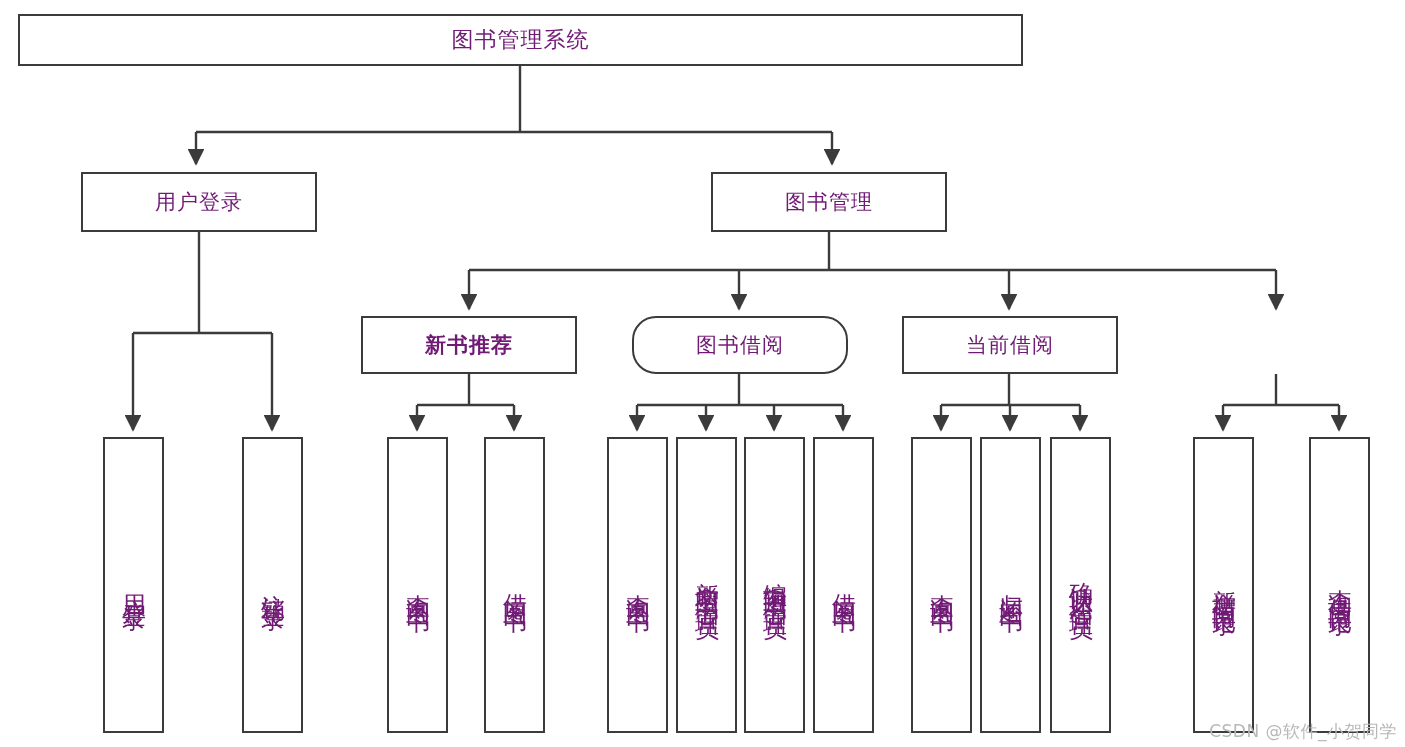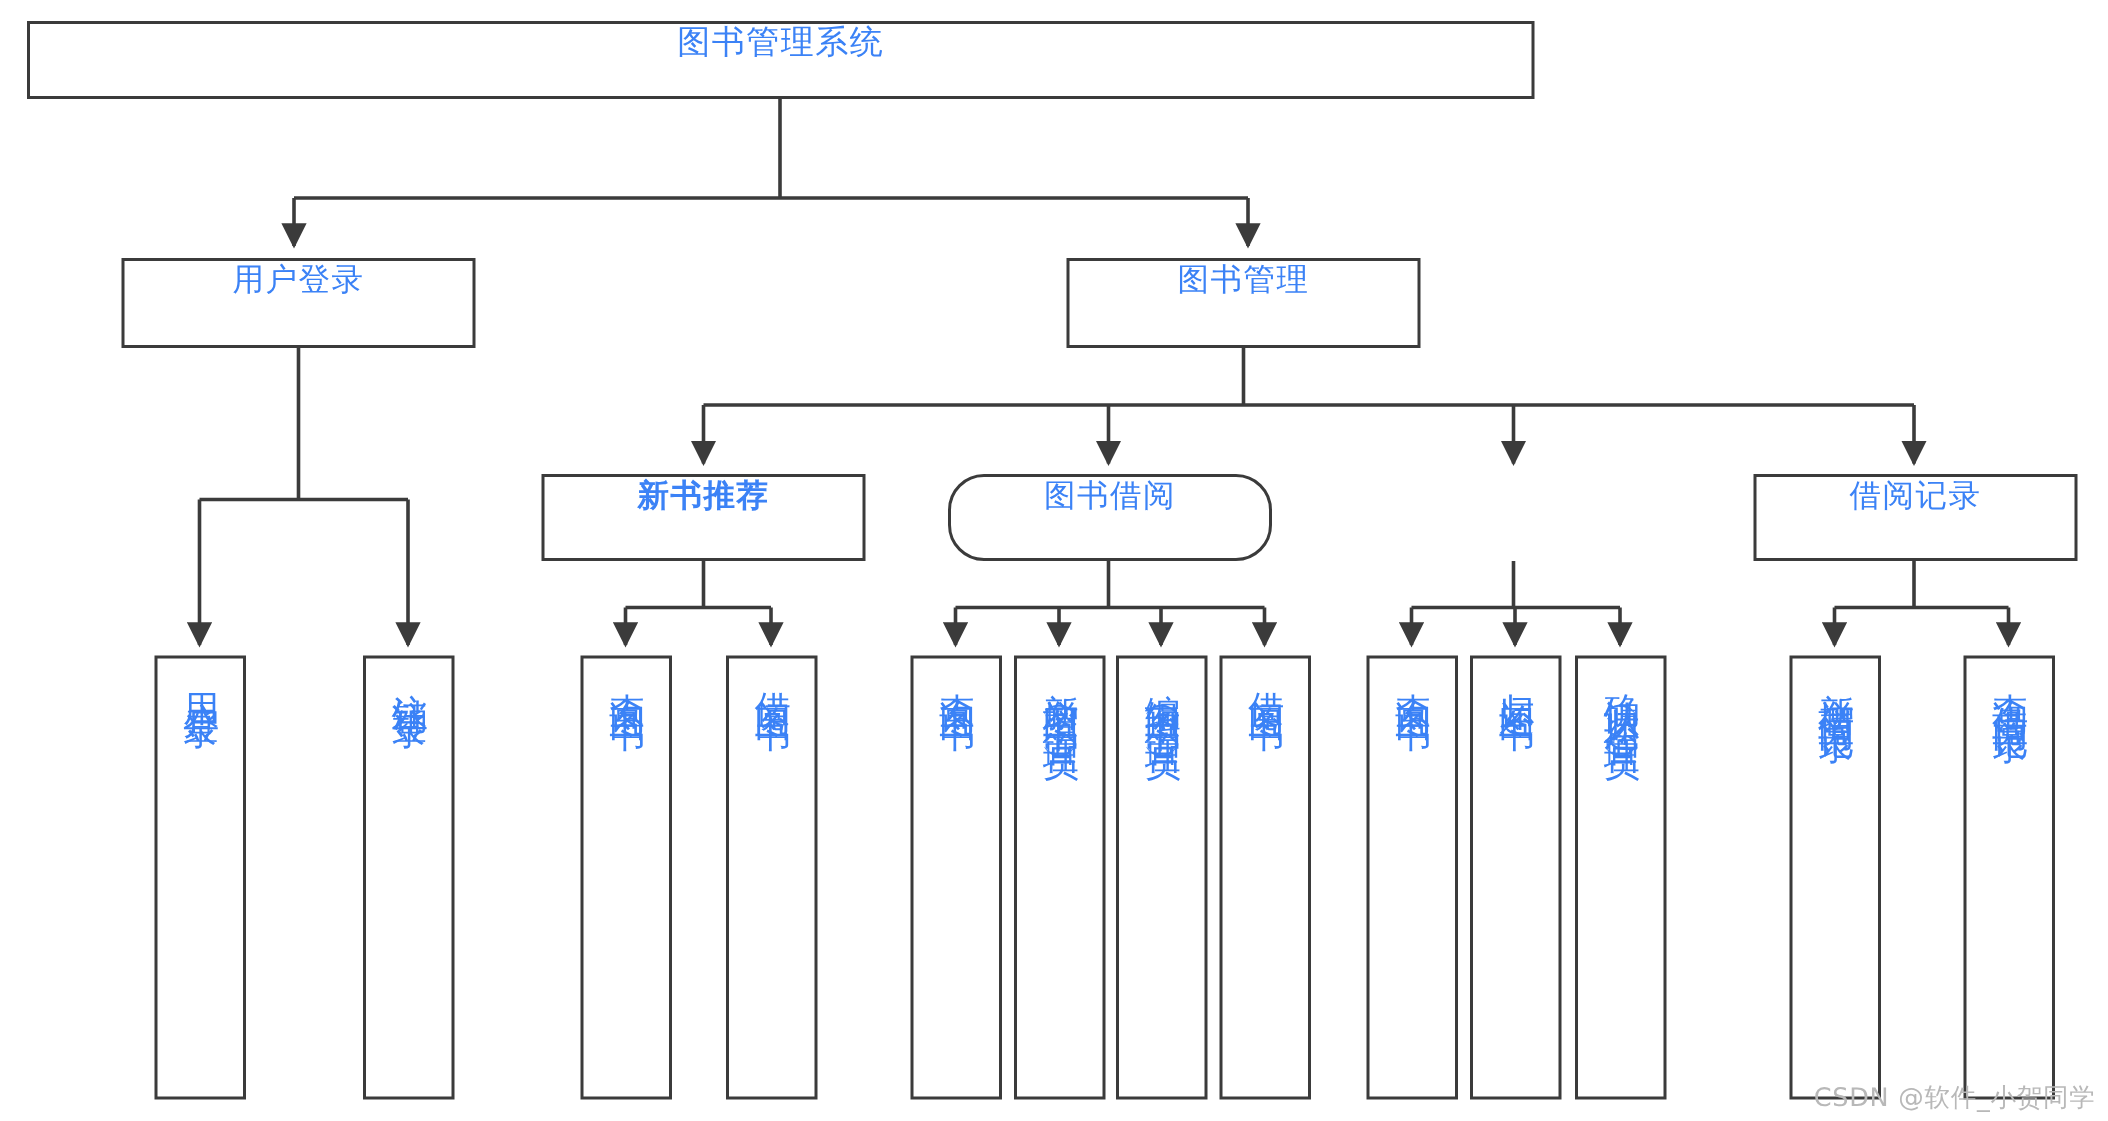--- a/index.html
+++ b/index.html
@@ -18,23 +18,23 @@
     position:absolute;left:0;top:0;
     width:1405px;height:747px;
     pointer-events:none;
   }
   .node{
     position:absolute;
     box-sizing:border-box;
     background:#ffffff;
     border:2px solid #3b3b3b;
     display:flex;
-    align-items:flex-start;
+    align-items:center;
     justify-content:center;
-    color:#3b82f6;
+    color:#701a75;
     z-index:2;
   }
   .node .label{
     display:block;
     text-align:center;
     line-height:1.18;
     white-space:pre;
   }
   
   .node.h .label{
@@ -130,22 +130,22 @@
   <div class="node h" style="left:711px;top:172px;width:236px;height:60px;">
     <span class="label">图书管理</span>
   </div>
 
   <div class="node h" style="left:361px;top:316px;width:216px;height:58px;font-weight:bold;">
     <span class="label">新书推荐</span>
   </div>
   <div class="node h" style="left:632px;top:316px;width:216px;height:58px;border-radius:24px;">
     <span class="label">图书借阅</span>
   </div>
-  <div class="node h" style="left:1169px;top:316px;width:216px;height:58px;">
-    <span class="label">借阅记录</span>
+  <div class="node h" style="left:902px;top:316px;width:216px;height:58px;">
+    <span class="label">当前借阅</span>
   </div>
 
   <div class="node v" style="left:103px;top:437px;width:61px;height:296px;">
     <span class="label">用户登录</span>
   </div>
   <div class="node v" style="left:242px;top:437px;width:61px;height:296px;">
     <span class="label">注销登录</span>
   </div>
 
   <div class="node v" style="left:387px;top:437px;width:61px;height:296px;">

